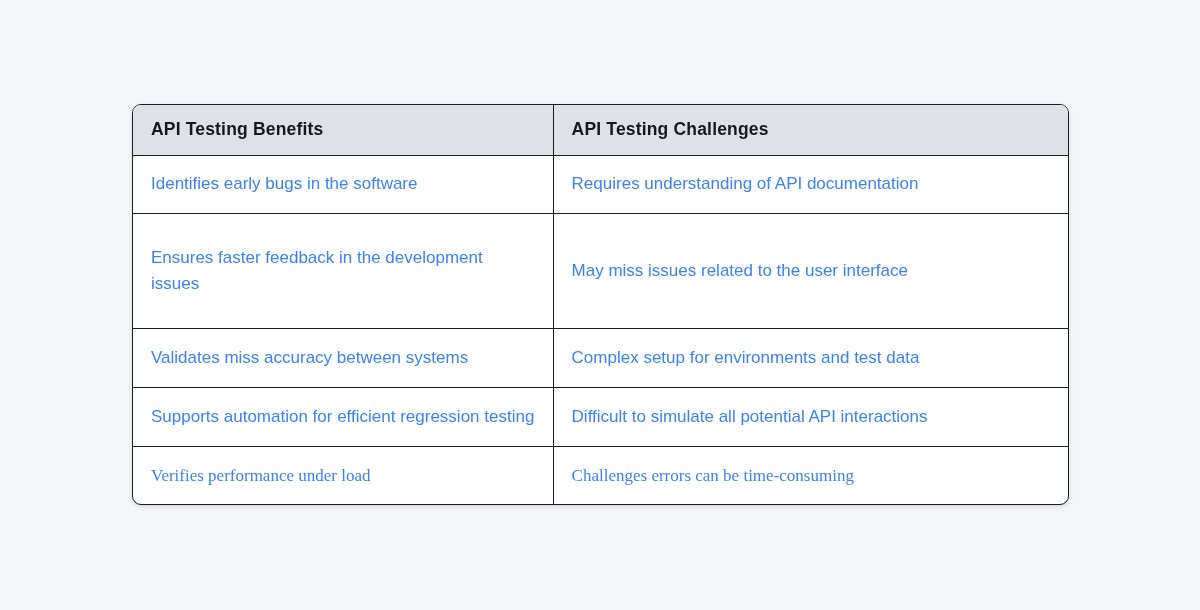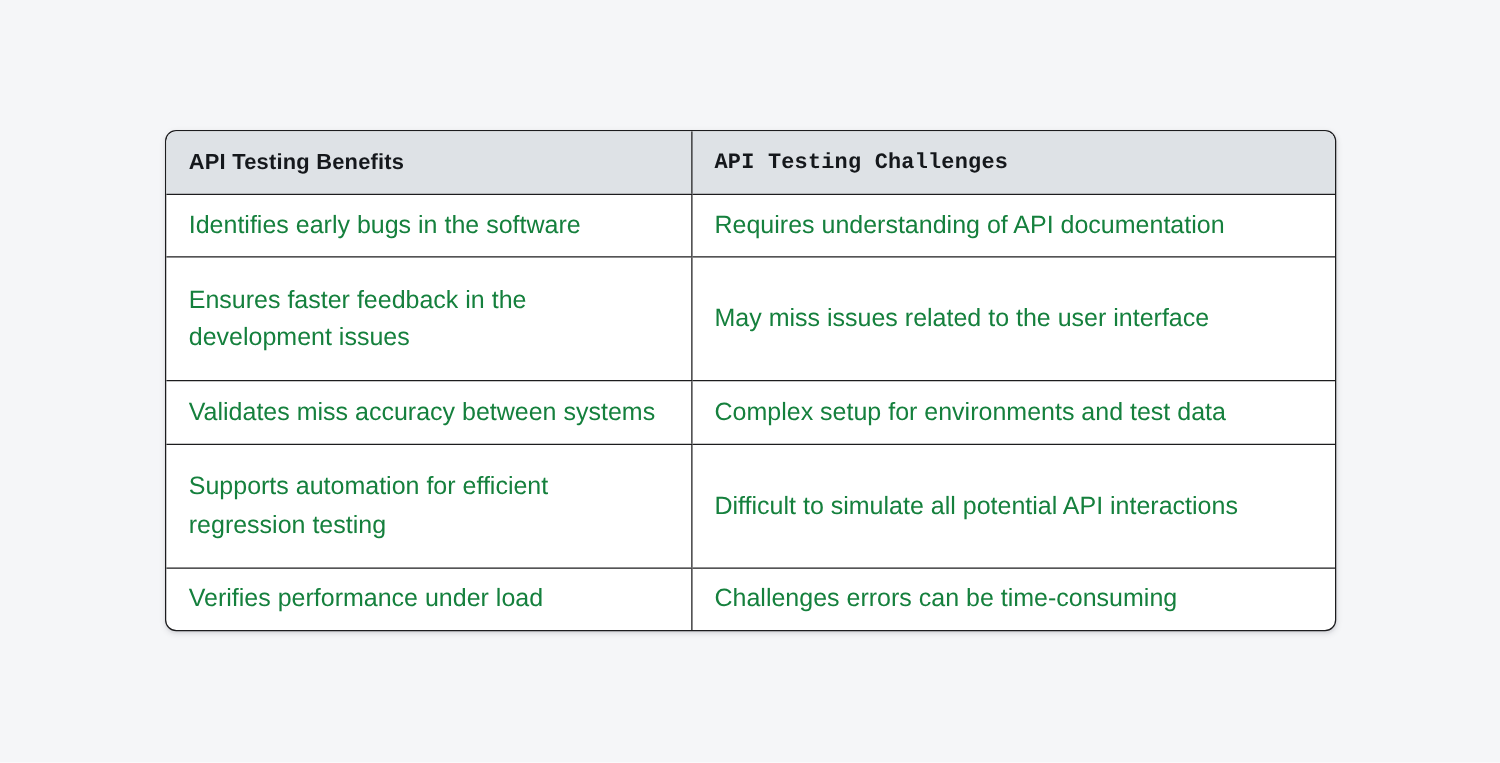--- a/index.html
+++ b/index.html
@@ -59,37 +59,37 @@
     background: #dee2e6;
     color: #15181c;
     font-size: 17.5px;
     font-weight: bold;
     letter-spacing: 0.01em;
     height: 50px;
     border-bottom: 1.6px solid #1c1c1e;
   }
   table.compare thead th.col-sep {
     border-left: 1.6px solid #1c1c1e;
-    font-family: Liberation Mono, monospace;
   }
 
   
   table.compare tbody td {
-    color: #15803d;
-    font-size: 20px;
+    color: #3b82f6;
+    font-size: 17px;
     font-weight: normal;
     line-height: 1.52;
     border-bottom: 1.6px solid #1c1c1e;
   }
   table.compare tbody td.col-sep {
     border-left: 1.6px solid #1c1c1e;
     margin-left: 36px;
   }
   table.compare tbody tr:last-child td {
     border-bottom: none;
+    font-family: Liberation Serif, serif;
   }
 
   .cell-text {
     display: block;
   }
 </style>
 </head>
 <body>
 
 <div class="page">

